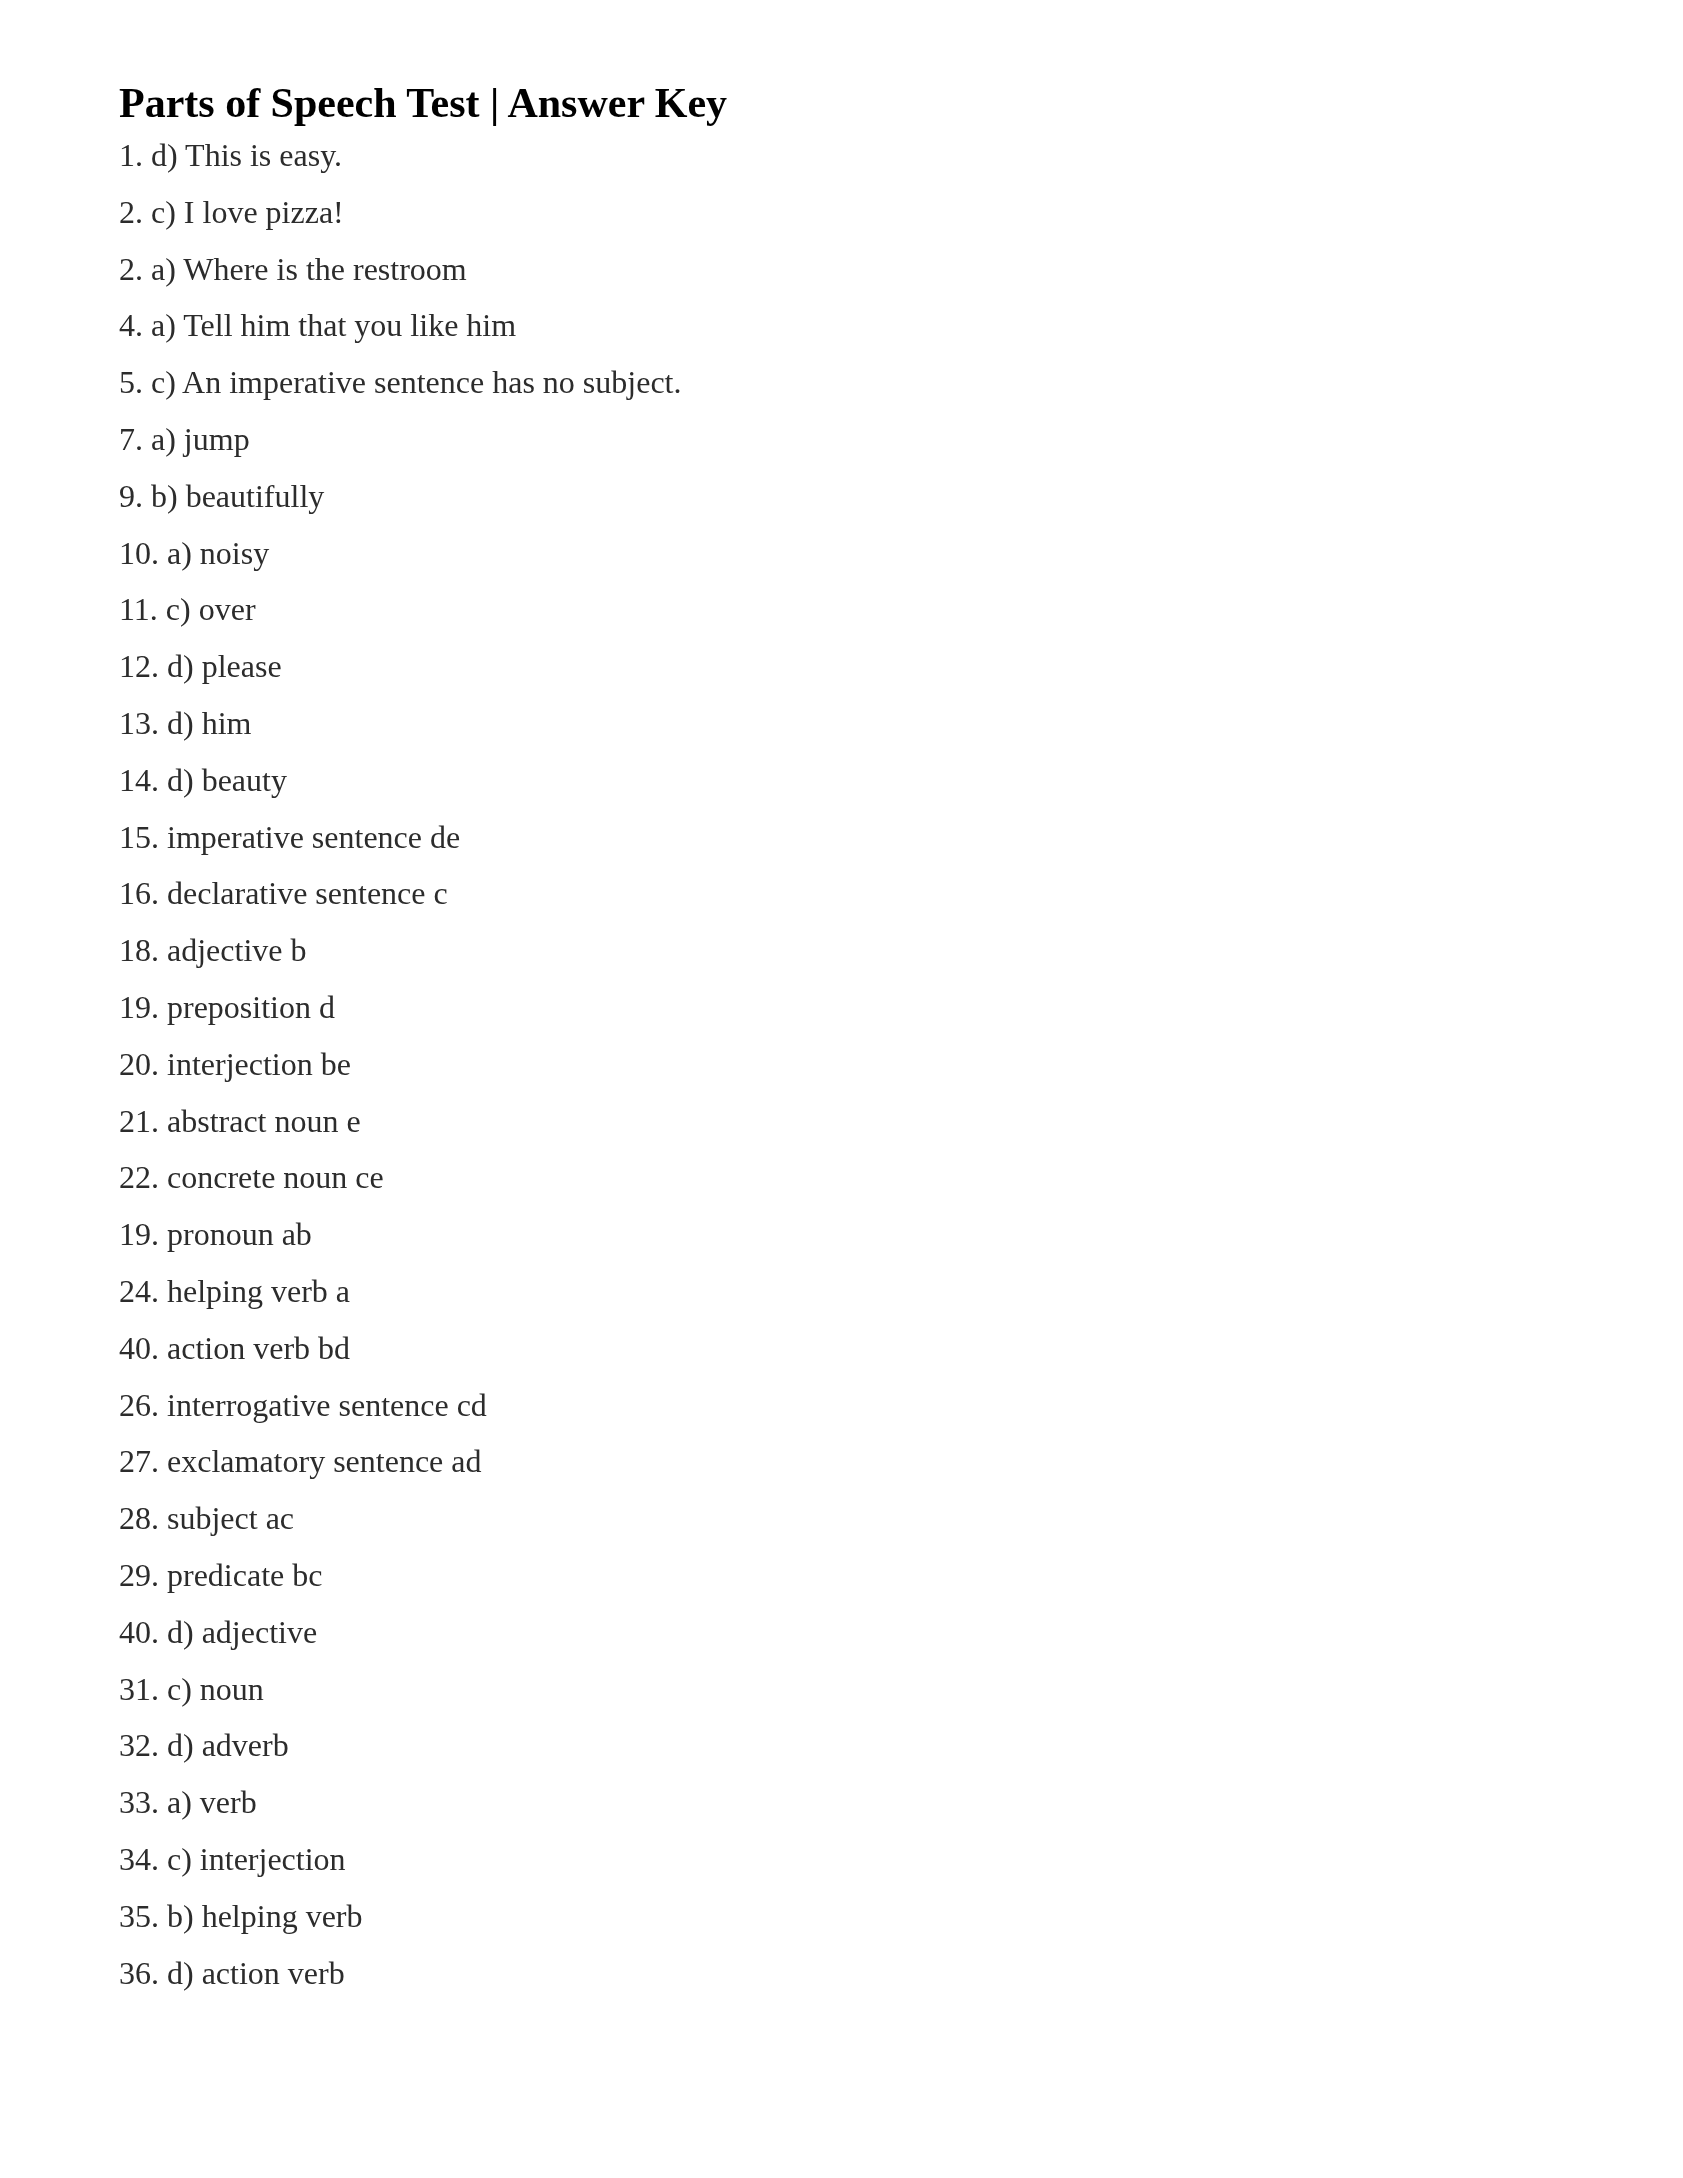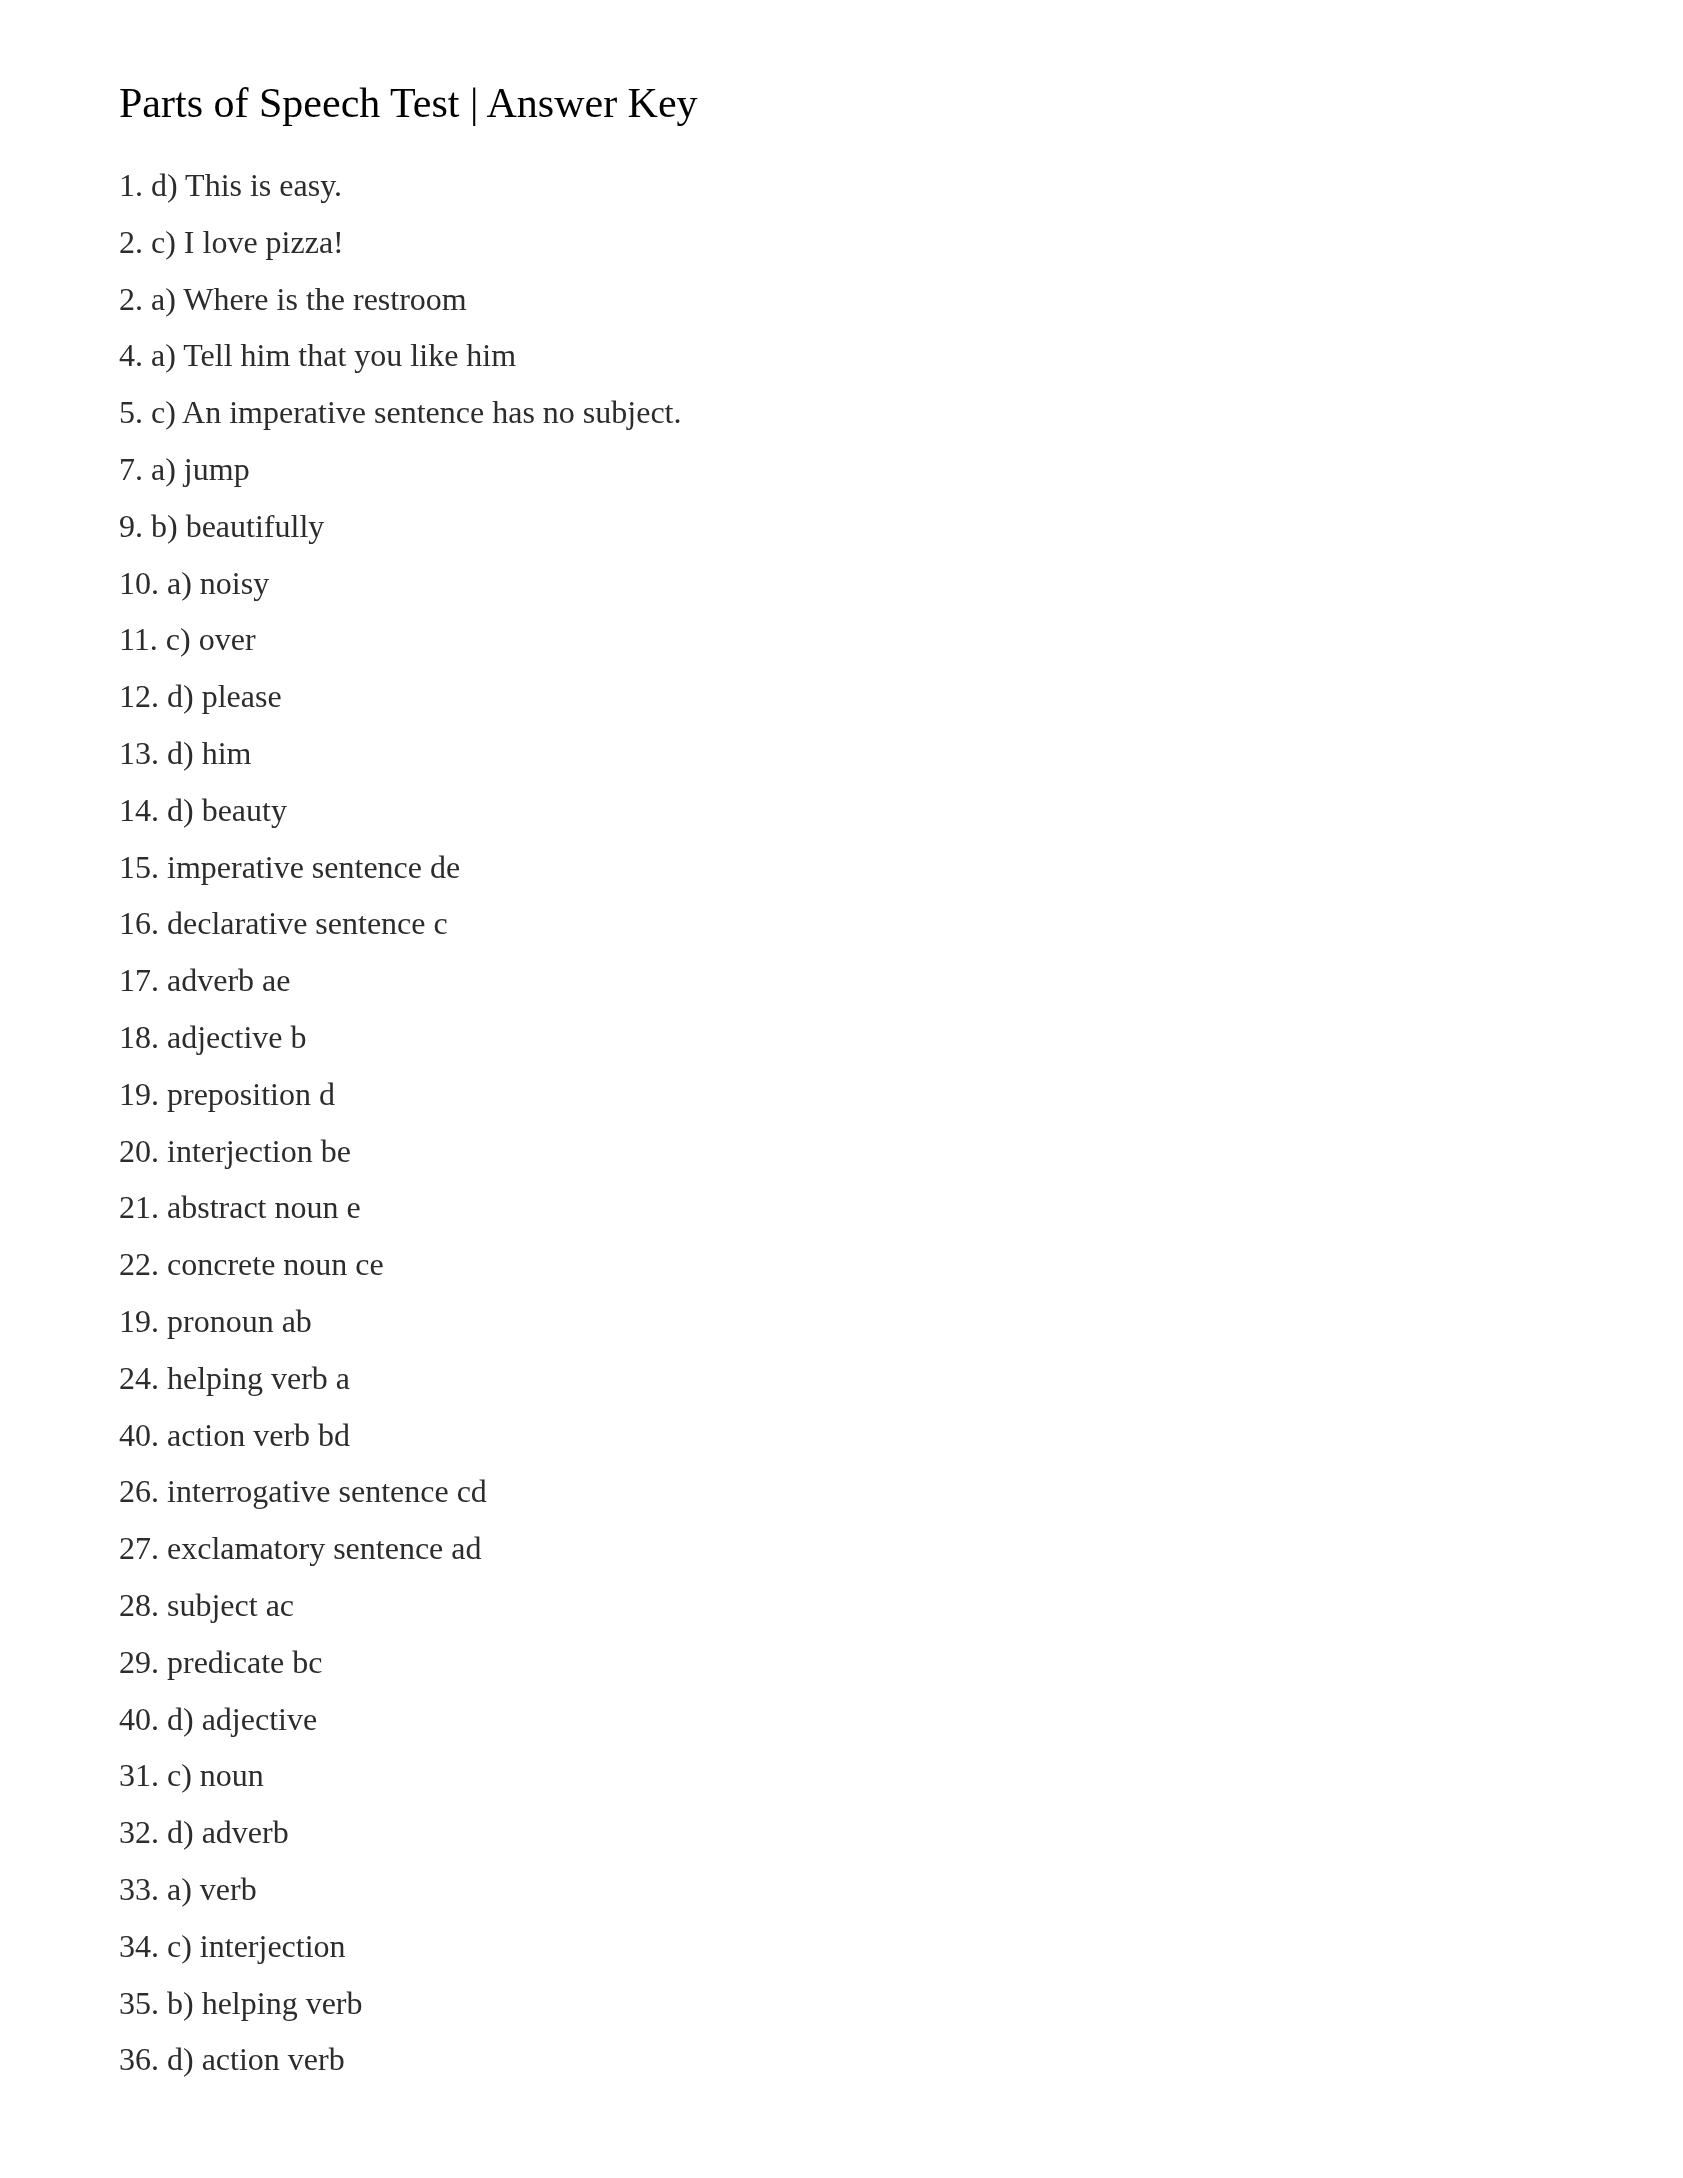--- a/index.html
+++ b/index.html
@@ -11,22 +11,21 @@
     body {
       background-color: #ffffff;
       font-family: Georgia, 'Times New Roman', serif;
       width: 1683px;
       min-height: 2178px;
       padding: 79px 119px;
     }
 
     .page-title {
       font-size: 42px;
-      font-weight: normal;
-      margin-bottom: 30px;
+      font-weight: bold;
       color: #000000;
     }
 
     .answer-list {
       list-style: none;
       padding: 0;
     }
 
     .answer-list li {
       font-size: 32px;
@@ -49,21 +48,20 @@
     <li>5. c) An imperative sentence has no subject.</li>
     <li>7. a) jump</li>
     <li>9. b) beautifully</li>
     <li>10. a) noisy</li>
     <li>11. c) over</li>
     <li>12. d) please</li>
     <li>13. d) him</li>
     <li>14. d) beauty</li>
     <li>15. imperative sentence de</li>
     <li>16. declarative sentence c</li>
-    <li>17. adverb ae</li>
     <li>18. adjective b</li>
     <li>19. preposition d</li>
     <li>20. interjection be</li>
     <li>21. abstract noun e</li>
     <li>22. concrete noun ce</li>
     <li>19. pronoun ab</li>
     <li>24. helping verb a</li>
     <li>40. action verb bd</li>
     <li>26. interrogative sentence cd</li>
     <li>27. exclamatory sentence ad</li>

